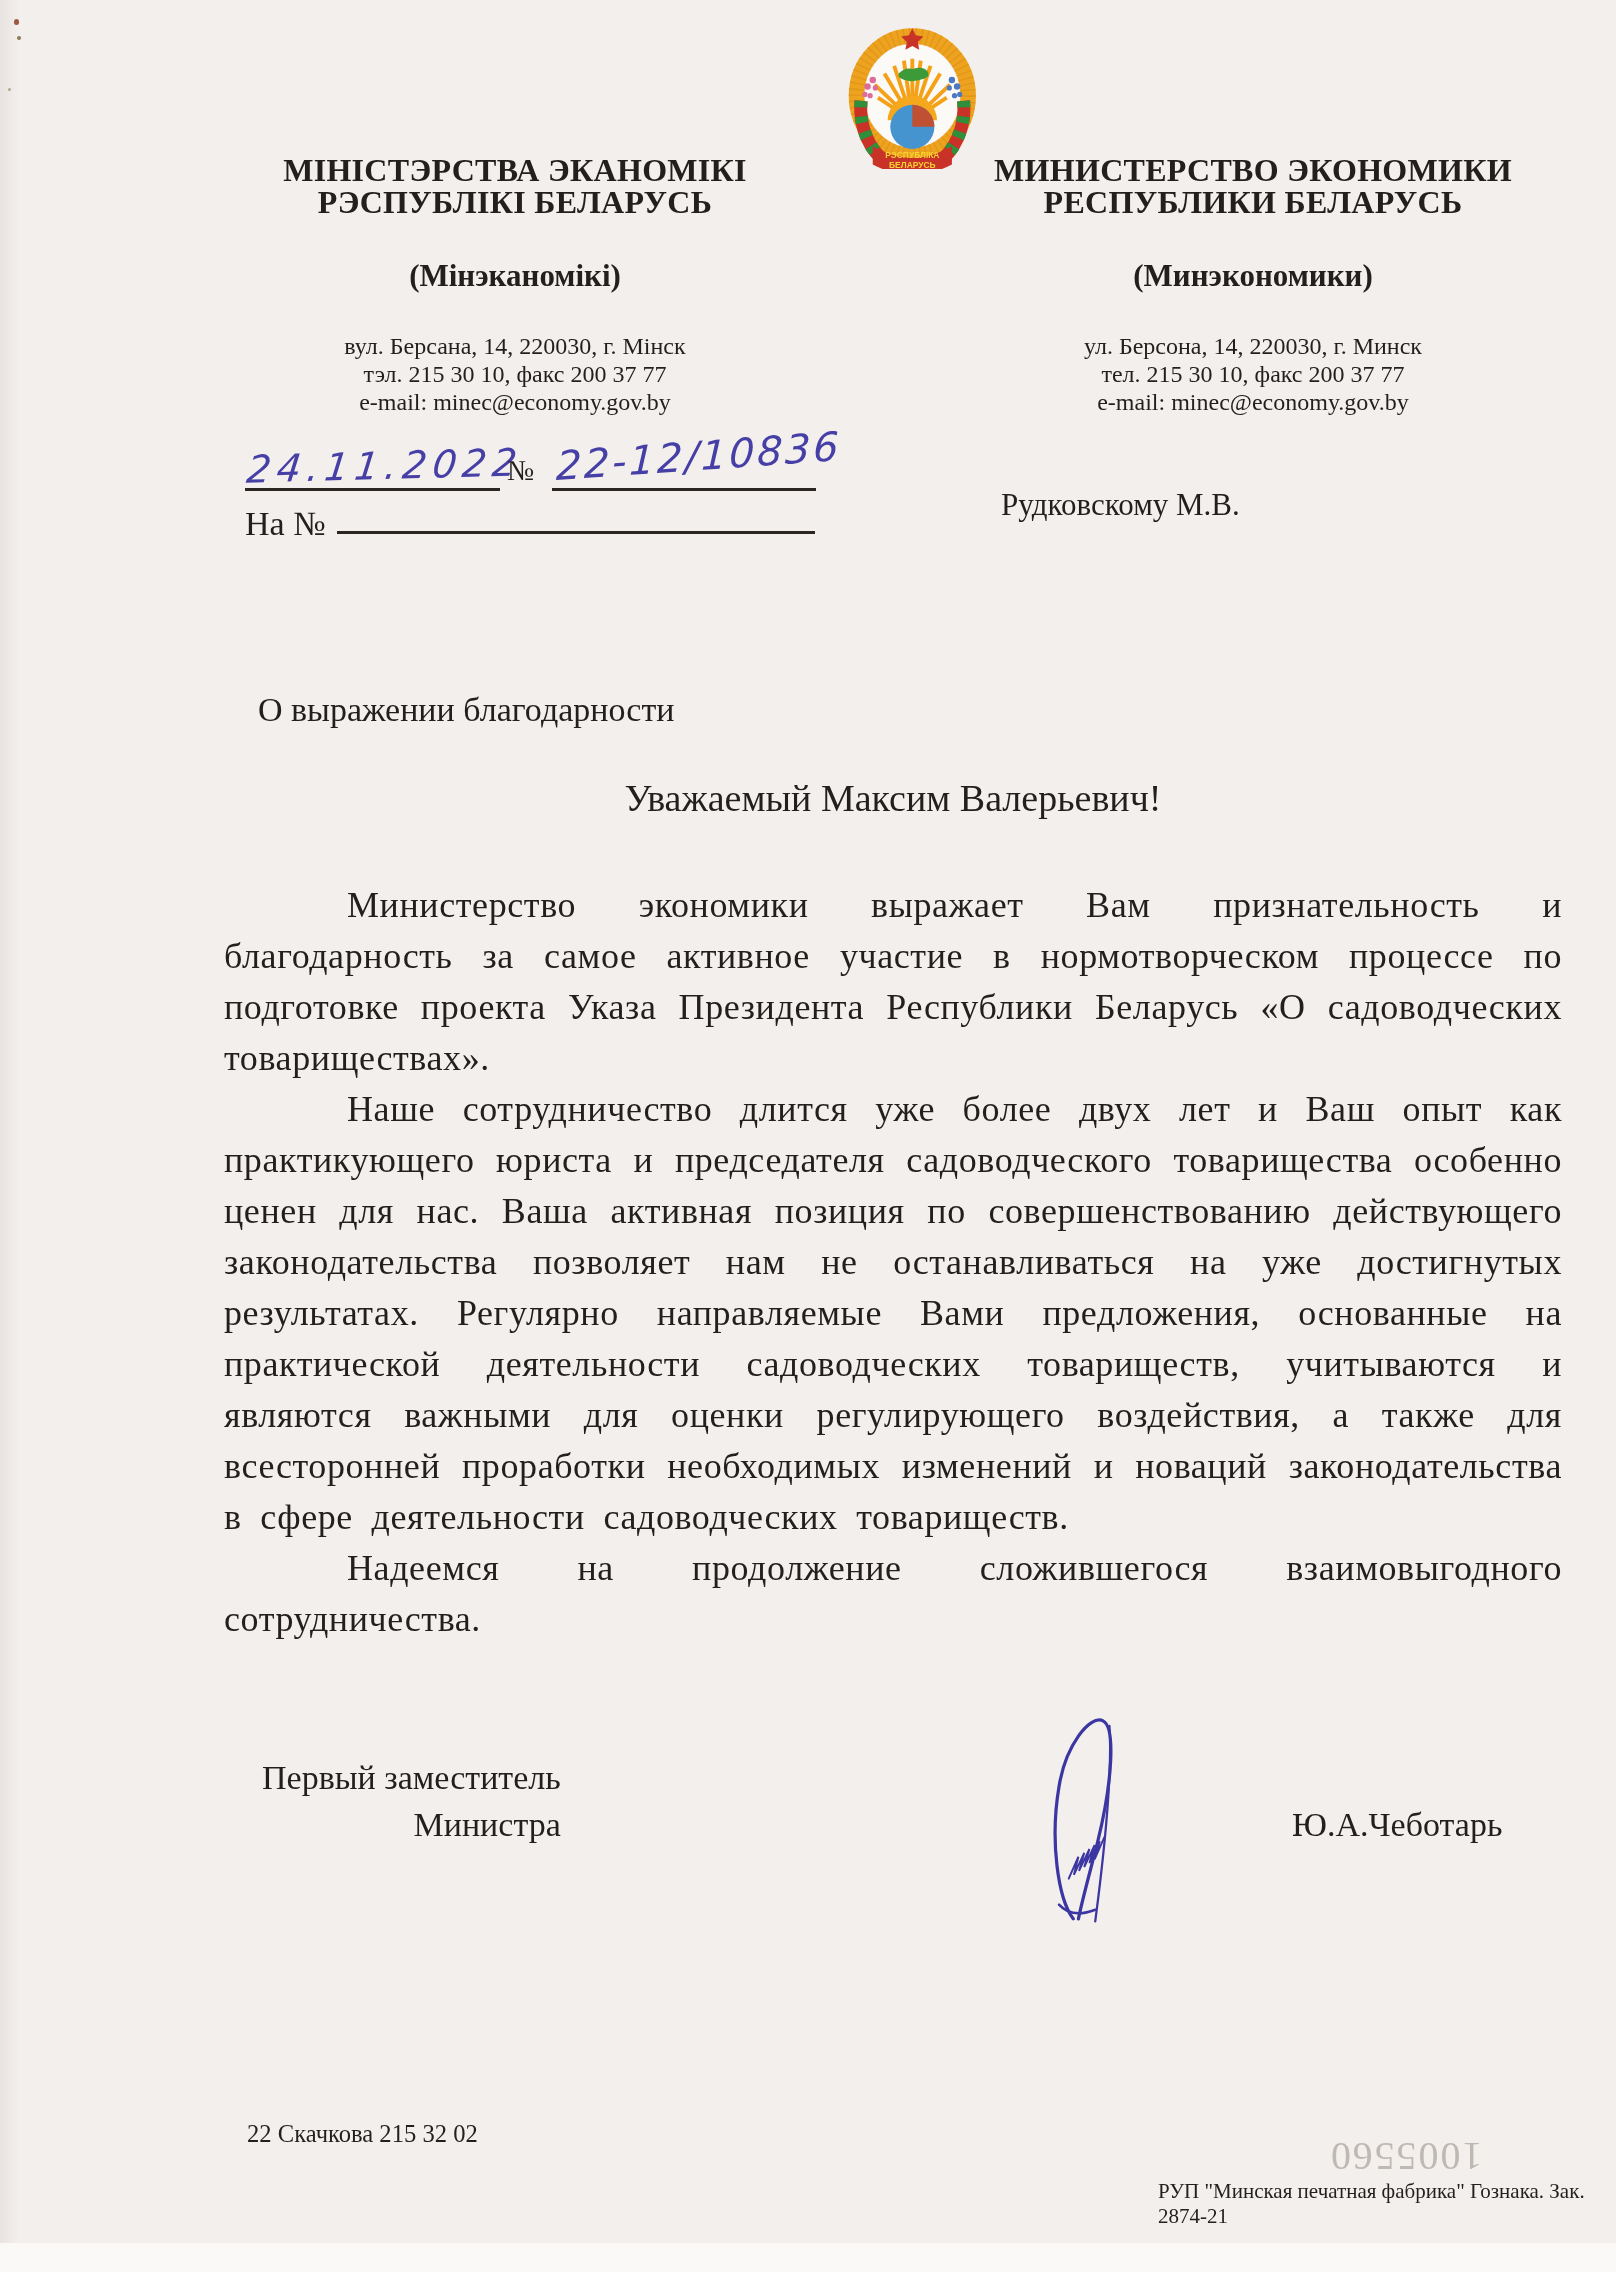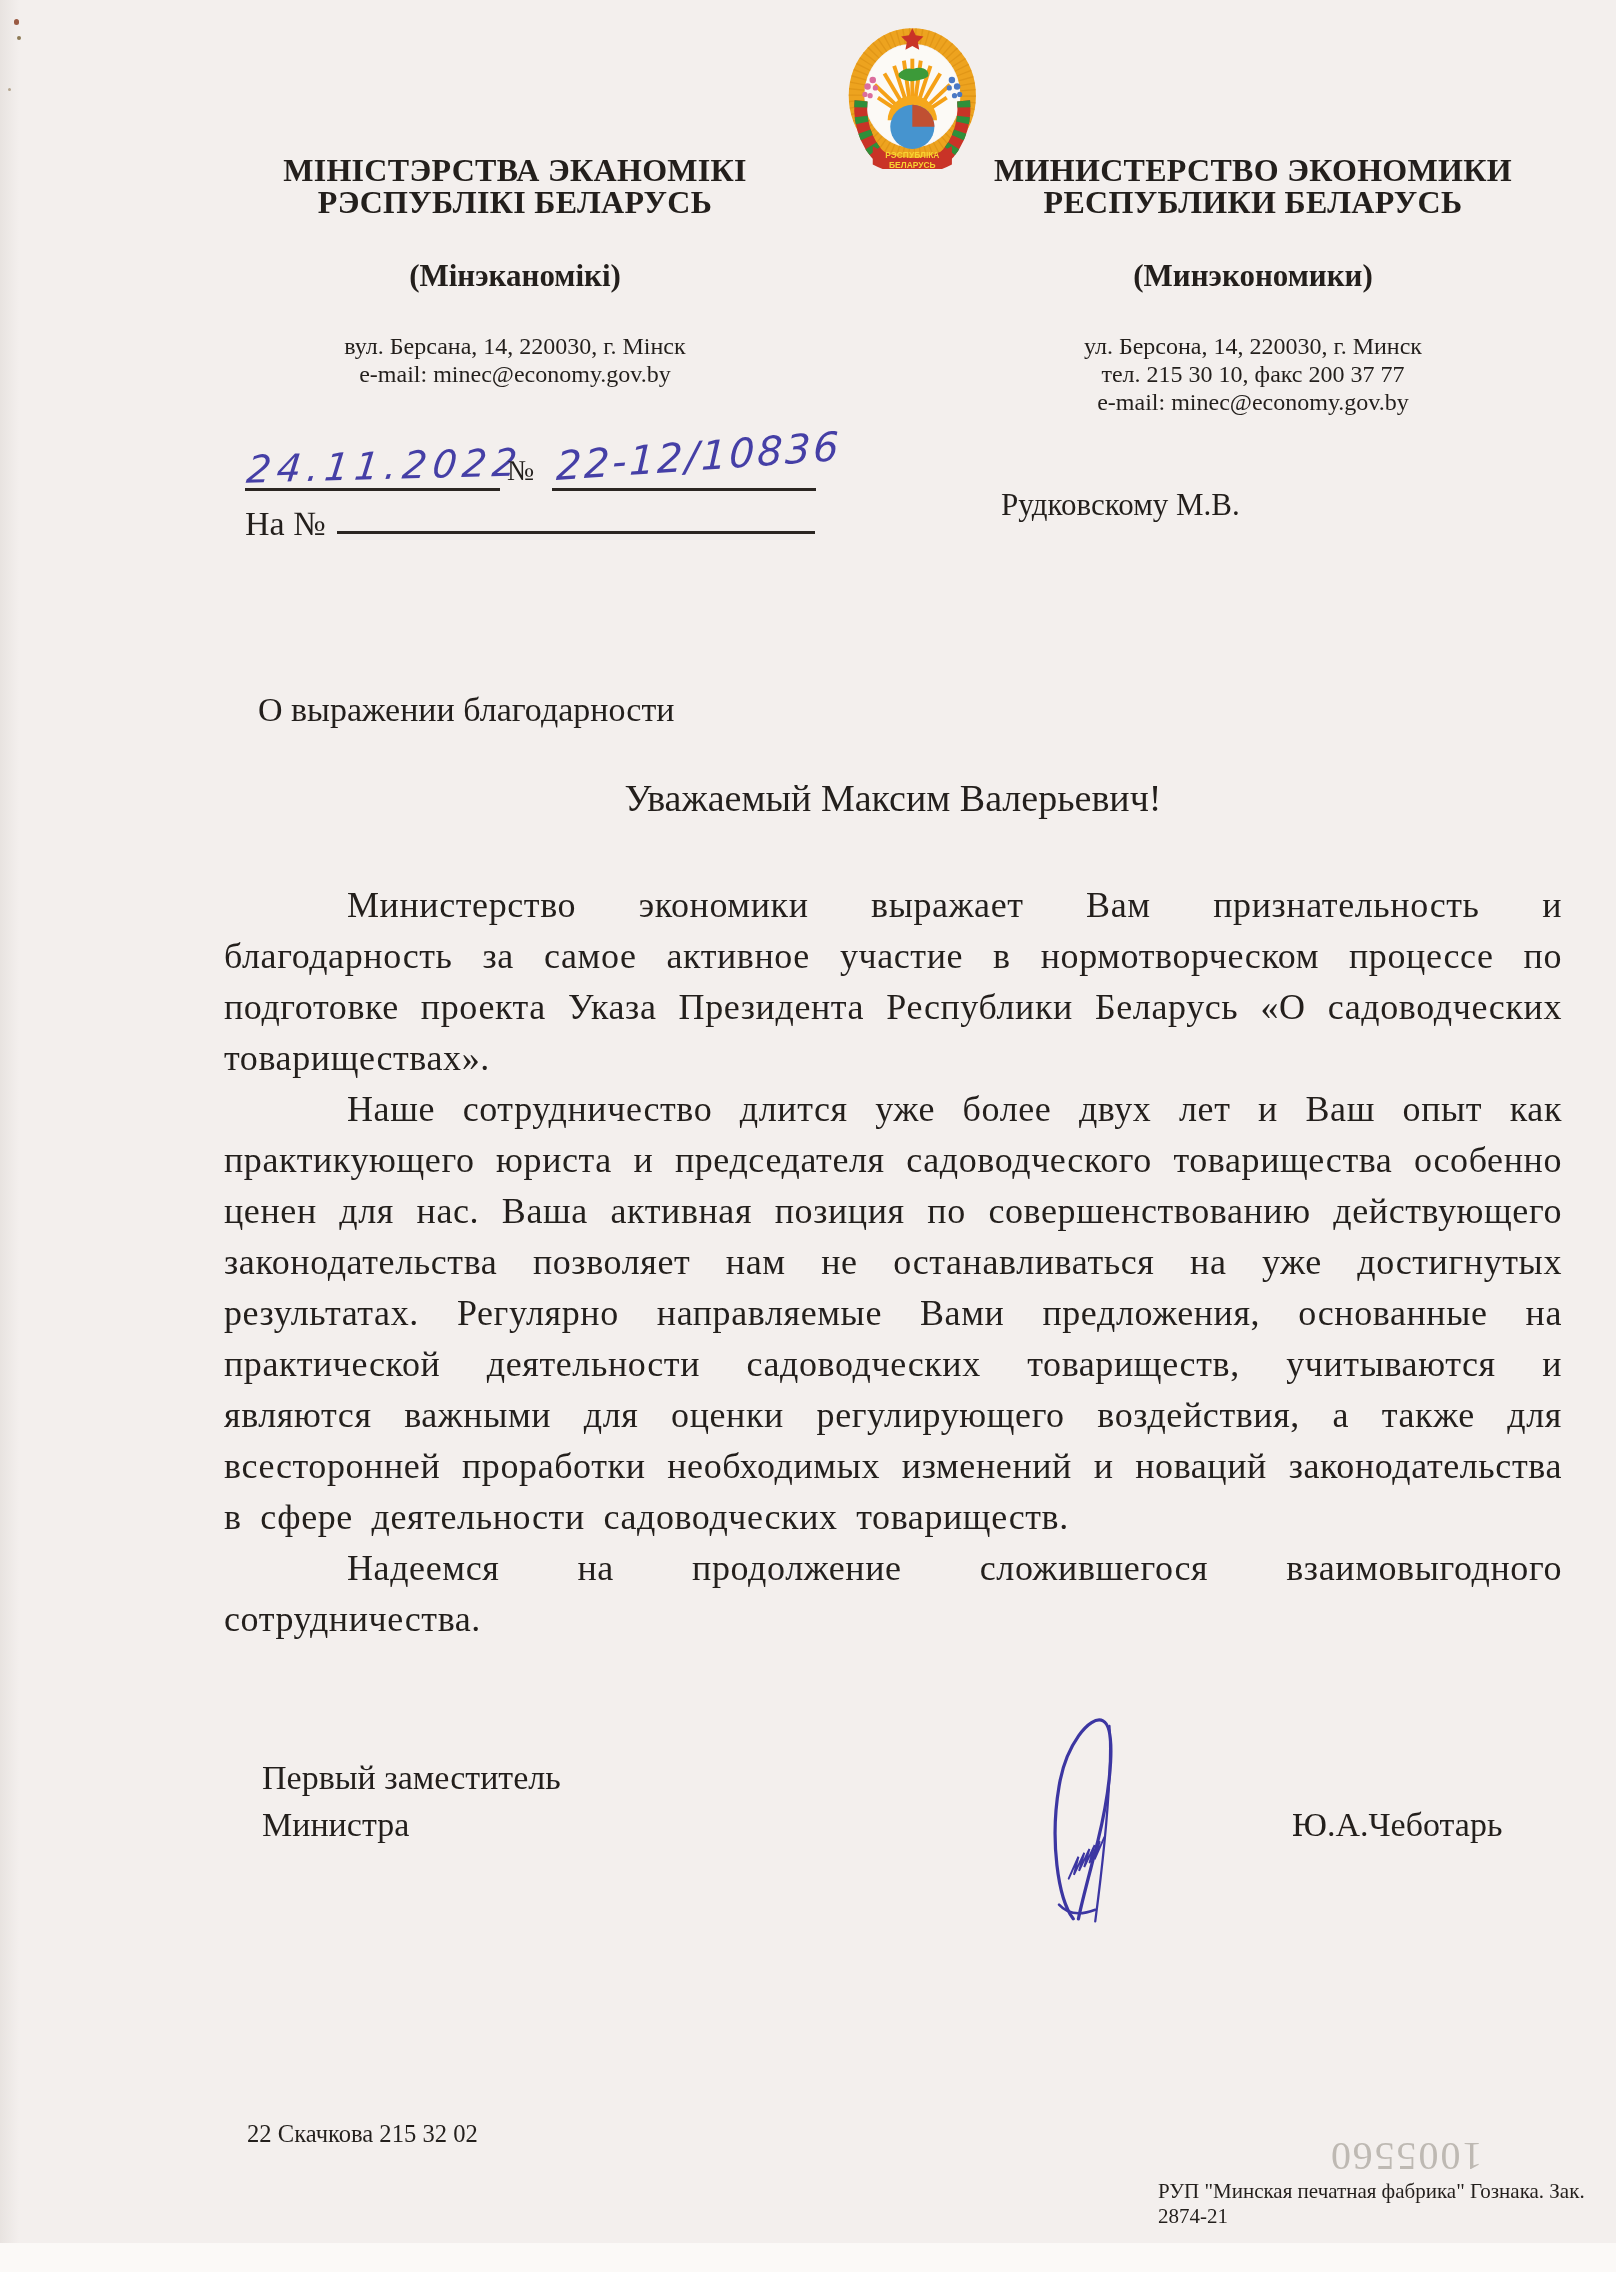--- a/index.html
+++ b/index.html
@@ -45,21 +45,21 @@
 
   .subject{position:absolute;left:258px;top:691px;font-size:34px;}
   .salutation{position:absolute;left:224px;top:776px;width:1338px;
     text-align:center;font-size:38px;}
 
   .body-text{position:absolute;left:224px;top:880px;width:1338px;
     font-size:36px;line-height:51px;text-align:justify;
     letter-spacing:0.6px;word-spacing:9px;hyphens:none;}
   .body-text p{margin:0;text-indent:123px;}
 
-  .sig-title{position:absolute;left:262px;top:1754px;font-size:34px;line-height:47px;}
+  .sig-title{position:absolute;left:262px;top:1754px;font-size:34px;line-height:47px;text-align:right;}
   .sig-script{position:absolute;left:1033px;top:1704px;width:162px;height:220px;}
   .sig-name{position:absolute;left:1292px;top:1806px;font-size:34px;}
 
   .executor{position:absolute;left:247px;top:2120px;font-size:24.6px;}
   .stamp-number{position:absolute;left:1329px;top:2133px;font-size:40px;
     color:#b5b0a9;opacity:.85;letter-spacing:1.9px;transform:rotate(180deg);
     font-family:"Liberation Serif",serif;}
   .printer-info{position:absolute;left:1158px;top:2179px;font-size:21px;}
 </style>
 </head>
@@ -118,20 +118,21 @@
   </svg>
 
   <div class="lh-col left">
     <div class="lh-title">
       <div>МІНІСТЭРСТВА ЭКАНОМІКІ</div>
       <div>РЭСПУБЛІКІ БЕЛАРУСЬ</div>
     </div>
     <div class="lh-short">(Мінэканомікі)</div>
     <div class="lh-addr">
       <div>вул. Берсана, 14, 220030, г. Мінск</div>
+      <div>тэл. 215 30 10, факс 200 37 77</div>
       <div>e-mail: minec@economy.gov.by</div>
     </div>
   </div>
 
   <div class="lh-col right">
     <div class="lh-title">
       <div>МИНИСТЕРСТВО ЭКОНОМИКИ</div>
       <div>РЕСПУБЛИКИ БЕЛАРУСЬ</div>
     </div>
     <div class="lh-short">(Минэкономики)</div>

